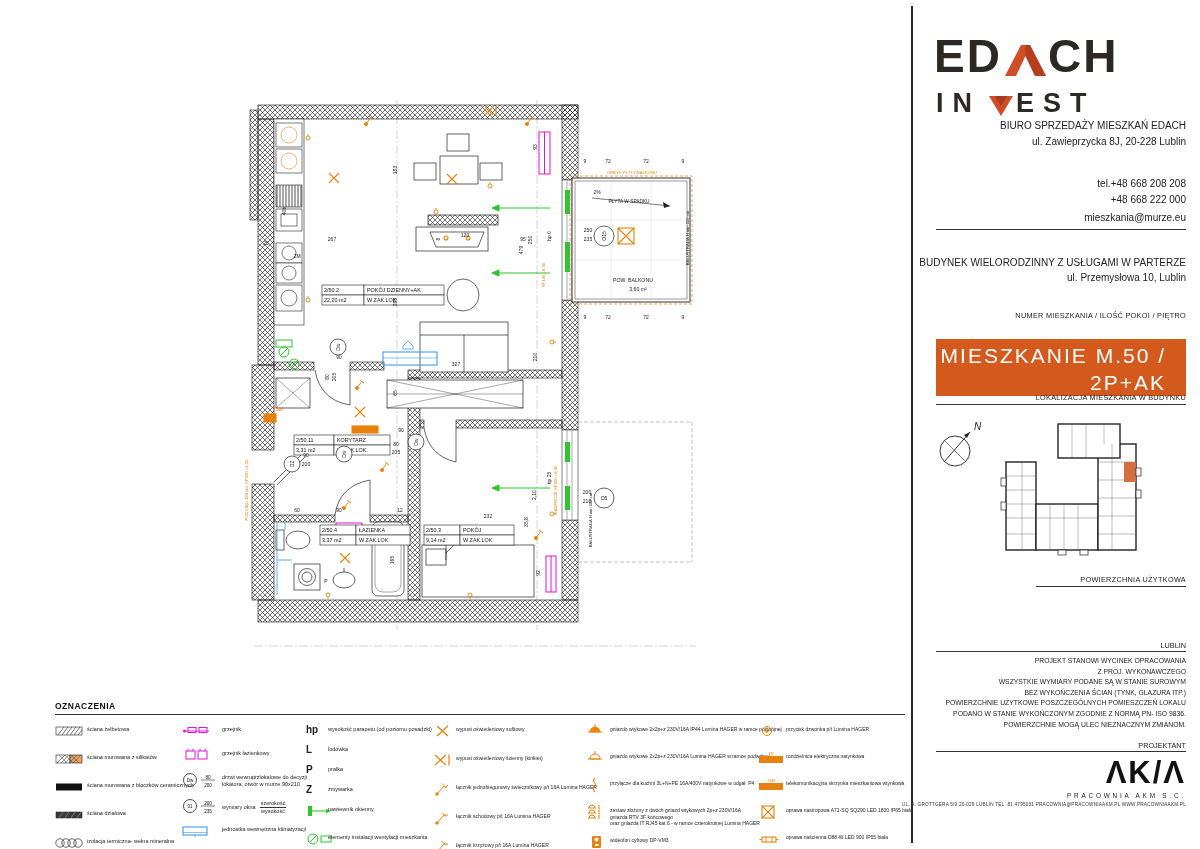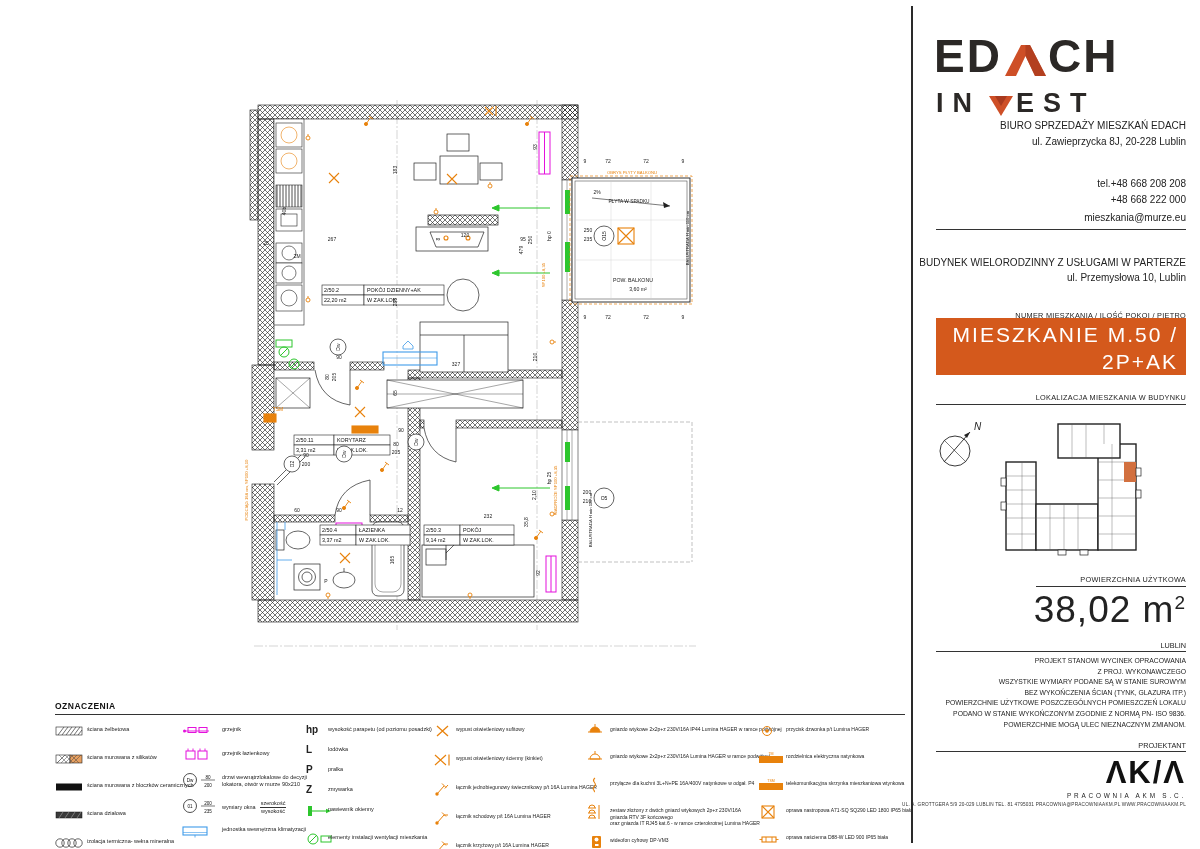--- a/index.html
+++ b/index.html
@@ -13,22 +13,22 @@
   .rule{position:absolute;left:24px;right:14px;height:1px;background:#333;}
   .logo-row1{position:absolute;left:22px;top:34px;display:flex;align-items:flex-end;
              font-weight:bold;font-size:46px;line-height:44px;color:#2b2826;letter-spacing:2px;}
   .logo-row2{position:absolute;left:24px;top:90px;display:flex;align-items:flex-end;
              font-weight:bold;font-size:27px;line-height:27px;color:#2b2826;letter-spacing:9px;}
   .office{top:118px;font-size:10px;line-height:16px;}
   .phones{top:176px;font-size:10px;line-height:16px;}
   .email{top:212px;font-size:10px;}
   .building{top:255px;font-size:10px;line-height:15px;}
   .apt-caption{top:311px;font-size:7.3px;letter-spacing:.3px;}
-  .banner{position:absolute;left:24px;right:14px;top:318px;height:57px;text-align:right;
-          color:#fff;padding-right:8px;box-sizing:border-box;}
+  .banner{position:absolute;left:24px;right:14px;top:339px;height:57px;text-align:right;
+          color:#fff;padding-right:20px;box-sizing:border-box;}
   .banner .l1{font-size:21px;letter-spacing:2px;margin-top:3px;line-height:27px;}
   .banner .l2{font-size:21px;letter-spacing:2px;line-height:25px;}
   .loc-caption{top:393px;font-size:7.3px;letter-spacing:.3px;margin-left:20px;}
   .area-caption{top:575px;font-size:7.3px;letter-spacing:.3px;}
   .rule-short{position:absolute;right:14px;width:150px;height:1px;background:#333;}
   .area-value{top:589px;font-size:37px;letter-spacing:1px;color:#222;}
   .area-value sup{font-size:19px;}
   .notes-caption{top:641px;font-size:7.3px;}
   .notes{top:656px;font-size:6.8px;line-height:10.6px;}
   .proj-caption{top:741px;font-size:7.3px;}
@@ -789,23 +789,20 @@
           <rect x="136" y="72" width="5" height="8"></rect>
         <rect x="1" y="60" width="5" height="8"></rect>
           <rect x="1" y="84" width="5" height="8"></rect>
         <rect x="58" y="132" width="8" height="5"></rect>
           <rect x="80" y="132" width="8" height="5"></rect>
       </g>
     </svg>
 
     <div class="rtxt area-caption">POWIERZCHNIA UŻYTKOWA</div>
     <div class="rule-short" style="top:586px;"></div>
-    <div class="rtxt area-value">
-      <span>38,02</span>&nbsp;<span>m</span><sup>2</sup>
-    </div>
 
     <div class="rtxt notes-caption">LUBLIN</div>
     <div class="rule" style="top:651px;"></div>
     <div class="rtxt notes" id="notes">
         <div>PROJEKT STANOWI WYCINEK OPRACOWANIA</div>
         <div>Z PROJ. WYKONAWCZEGO</div>
         <div>WSZYSTKIE WYMIARY PODANE SĄ W STANIE SUROWYM</div>
         <div>BEZ WYKOŃCZENIA ŚCIAN (TYNK, GLAZURA ITP.)</div>
         <div>POWIERZCHNIE UŻYTKOWE POSZCZEGÓLNYCH POMIESZCZEŃ LOKALU</div>
         <div>PODANO W STANIE WYKOŃCZONYM ZGODNIE Z NORMĄ PN- ISO 9836.</div>

